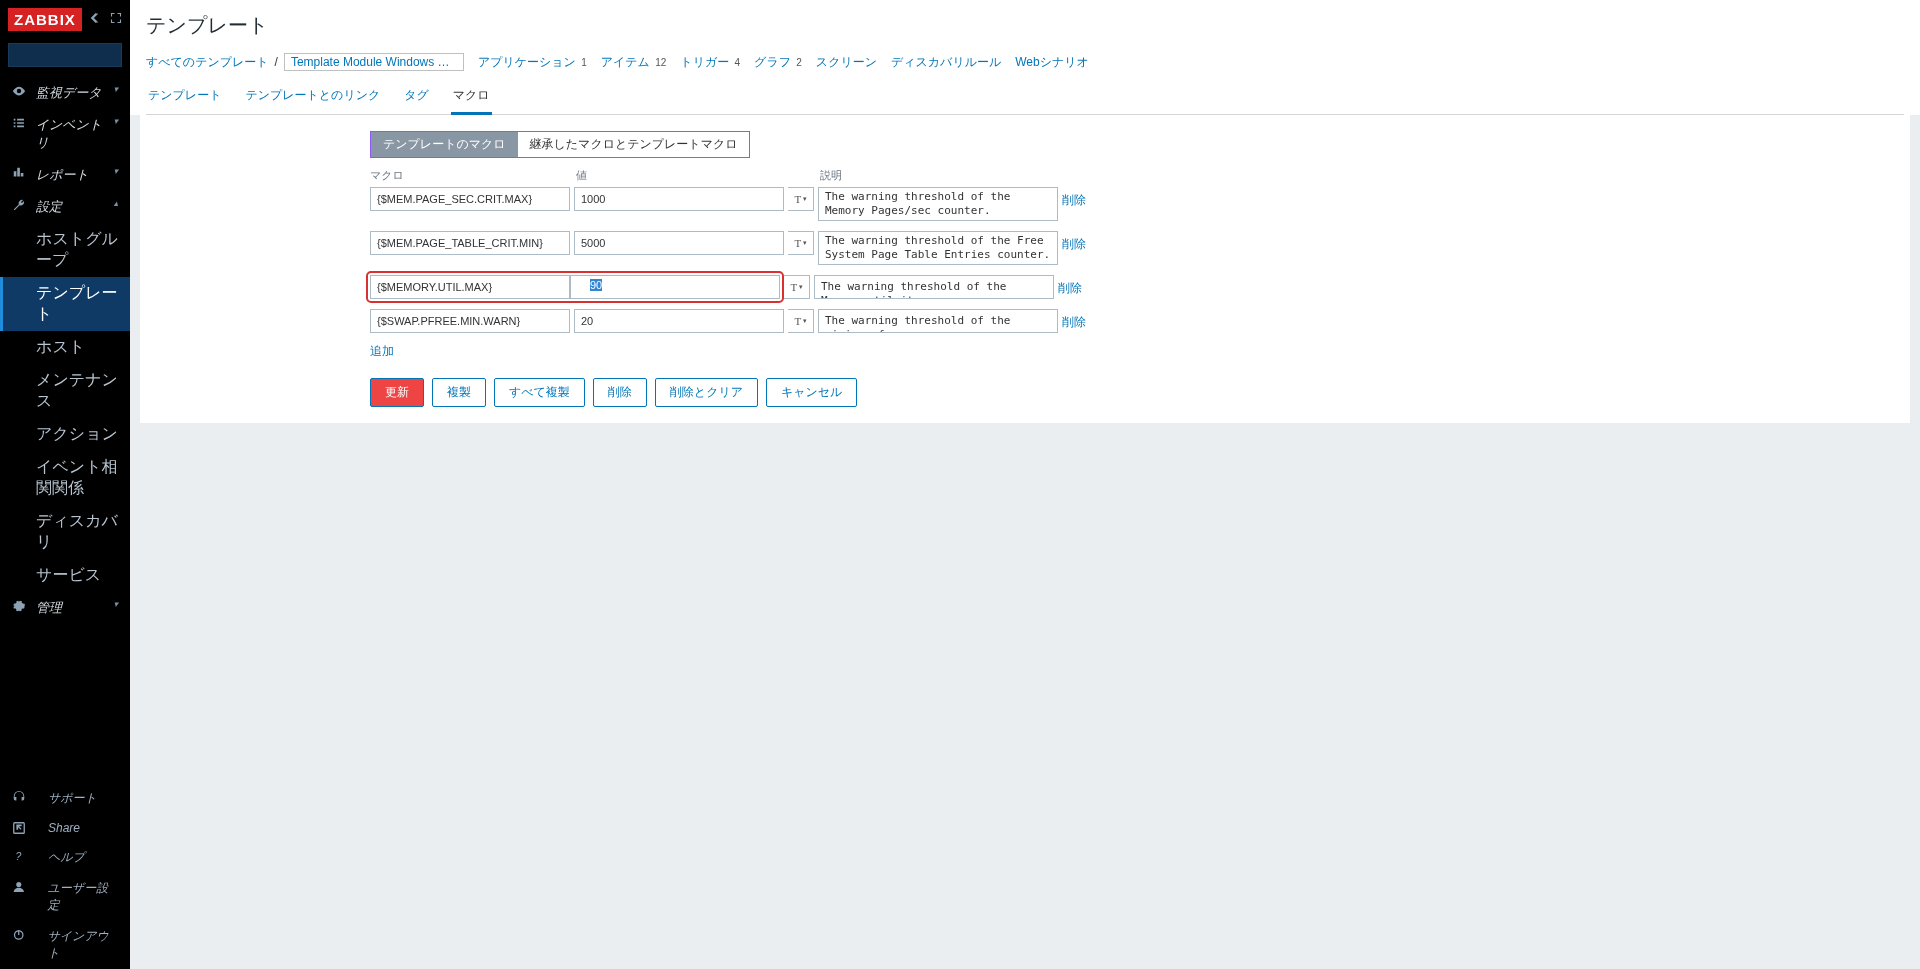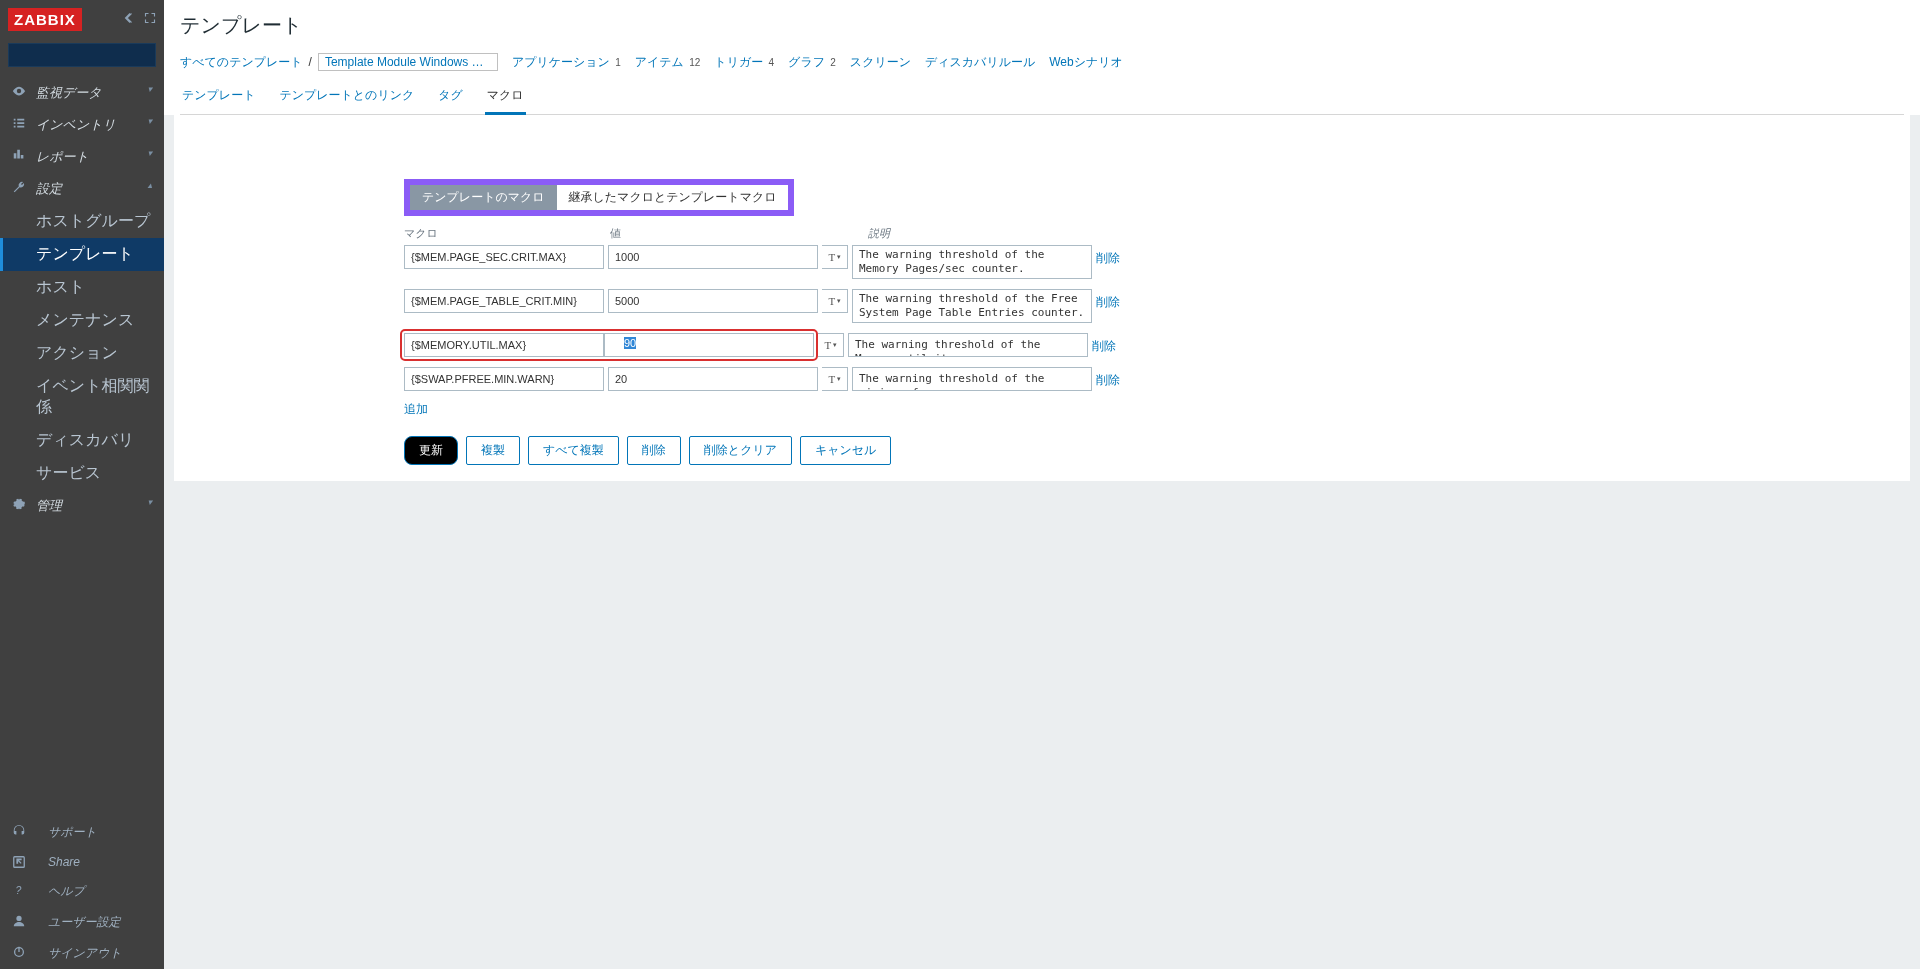--- a/index.html
+++ b/index.html
@@ -1,18 +1,18 @@
 <!DOCTYPE html>
 <html><head>
 <meta charset="utf-8">
 <style>
 * { box-sizing: border-box; margin: 0; padding: 0; }
 body { font-family: Arial, sans-serif; font-size: 12px; color: #1f2c33; background: #ebeef0; }
 .layout { display: flex; min-height: 969px; }
-.sidebar { width: 164px; background: #404040; color: #d4dce2; display: flex; flex-direction: column; }
+.sidebar { width: 130px; background: #000000; color: #d4dce2; display: flex; flex-direction: column; }
 .logo-row { display: flex; align-items: center; padding: 8px 8px; }
 .logo { background: #d62222; color: #fff; font-weight: bold; font-size: 15px; letter-spacing: 1px; padding: 3px 6px; }
 .logo-icons { margin-left: auto; display: flex; gap: 8px; color: #8ea2b6; }
 .logo-icons svg { width: 12px; height: 12px; }
 .search-box { margin: 4px 8px 10px; display: flex; align-items: center; background: #0f2d4d; border: 1px solid #1a3a5a; height: 24px; padding: 0 6px; }
 .search-box input { background: transparent; border: none; outline: none; color: #fff; flex: 1; font-size: 11px; }
 .search-box svg { width: 14px; height: 14px; fill: #8ea2b6; }
 .nav-item { display: flex; align-items: flex-start; padding: 7px 12px; color: #d4dce2; cursor: pointer; font-size: 13px; font-style: italic; }
 .nav-item .chev { margin-left: auto; font-size: 9px; color: #7a8fa3; }
 .nav-item svg { width: 14px; height: 14px; margin-right: 10px; fill: #8ea2b6; }
@@ -29,45 +29,45 @@
 .breadcrumb-row .crumb-box { border: 1px solid #c0c0c0; padding: 1px 6px; color: #0275b8; max-width: 180px; overflow: hidden; text-overflow: ellipsis; white-space: nowrap; cursor: pointer; }
 .breadcrumb-row .sep { margin: 0 6px; color: #333; }
 .breadcrumb-row .gap { width: 14px; }
 .breadcrumb-row .count { color: #555; font-size: 10px; margin-left: 2px; }
 .tabs { display: flex; gap: 20px; border-bottom: 1px solid #d6d6d6; }
 .tab { padding: 6px 2px 8px; color: #0275b8; cursor: pointer; font-size: 12px; }
 .tab.active { color: #333; border-bottom: 3px solid #0275b8; margin-bottom: -1px; }
 
 .content { background: #fff; margin: 0 10px 10px; padding: 16px 14px; }
 .form-area { margin-left: 216px; max-width: 830px; }
-.toggle-group { display: inline-flex; border: 6px solid #8b5cf6; margin-bottom: 10px; margin-top: 48px; }
+.toggle-group { display: inline-flex; border: 1px solid #8b5cf6; margin-bottom: 10px; }
 .toggle-btn { padding: 4px 12px; font-size: 12px; cursor: pointer; background: #fff; }
 .toggle-btn.active { background: #8997a4; color: #fff; }
 .toggle-btn:not(.active) { color: #333; }
 .col-headers { display: flex; gap: 6px; margin-bottom: 4px; color: #6a7680; font-size: 11px; }
 .col-headers .h1 { width: 200px; }
 .col-headers .h2 { width: 236px; }
-.col-headers .h3 { width: 240px; margin-left: 16px; font-style: italic; }
+.col-headers .h3 { width: 240px; margin-left: 2px; }
 .macro-row { display: flex; gap: 4px; margin-bottom: 10px; align-items: flex-start; }
 .macro-row .inp { height: 24px; border: 1px solid #acbbc5; padding: 0 6px; font-size: 11px; color: #333; background: #fff; }
 .macro-row .inp.name { width: 200px; }
 .macro-row .inp.val { width: 210px; }
 .macro-row .t-btn { width: 26px; height: 24px; border: 1px solid #acbbc5; border-left: none; display: flex; align-items: center; justify-content: center; font-size: 11px; color: #555; cursor: pointer; font-family: serif; }
 .macro-row .t-btn .car { font-size: 7px; margin-left: 2px; }
 .macro-row .desc { width: 240px; height: 34px; border: 1px solid #acbbc5; padding: 2px 6px; font-size: 11px; color: #333; line-height: 1.3; resize: none; overflow: hidden; }
 .macro-row .desc.short { height: 24px; padding-top: 4px; }
 .macro-row .del { color: #0275b8; cursor: pointer; padding-top: 5px; font-size: 12px; }
 .highlight-wrap { position: relative; display: flex; }
 .highlight-box { position: absolute; border: 2px solid #d93030; border-radius: 5px; top: -4px; left: -4px; right: -4px; bottom: -4px; pointer-events: none; }
 .val-wrap { position: relative; display: flex; }
 .val-overlay { position: absolute; left: 20px; top: 4px; font-size: 11px; pointer-events: none; }
 .add-link { color: #0275b8; cursor: pointer; font-size: 12px; display: inline-block; margin-top: 0; margin-bottom: 18px; }
 .button-row { display: flex; gap: 8px; }
 .btn { padding: 5px 14px; border: 1px solid #0275b8; background: #fff; color: #0275b8; cursor: pointer; font-size: 12px; border-radius: 2px; }
-.btn.primary { background: #000000; color: #fff; border-radius: 8px; }
+.btn.primary { background: #ef4444; color: #fff; }
 
 .footer { text-align: center; font-size: 11px; color: #7a7a7a; padding: 6px 0; margin-top: auto; }
 .footer a { color: #0275b8; text-decoration: none; }
 </style>
 </head>
 <body>
 
 <div class="layout">
   <div class="sidebar">
     <div class="logo-row">

